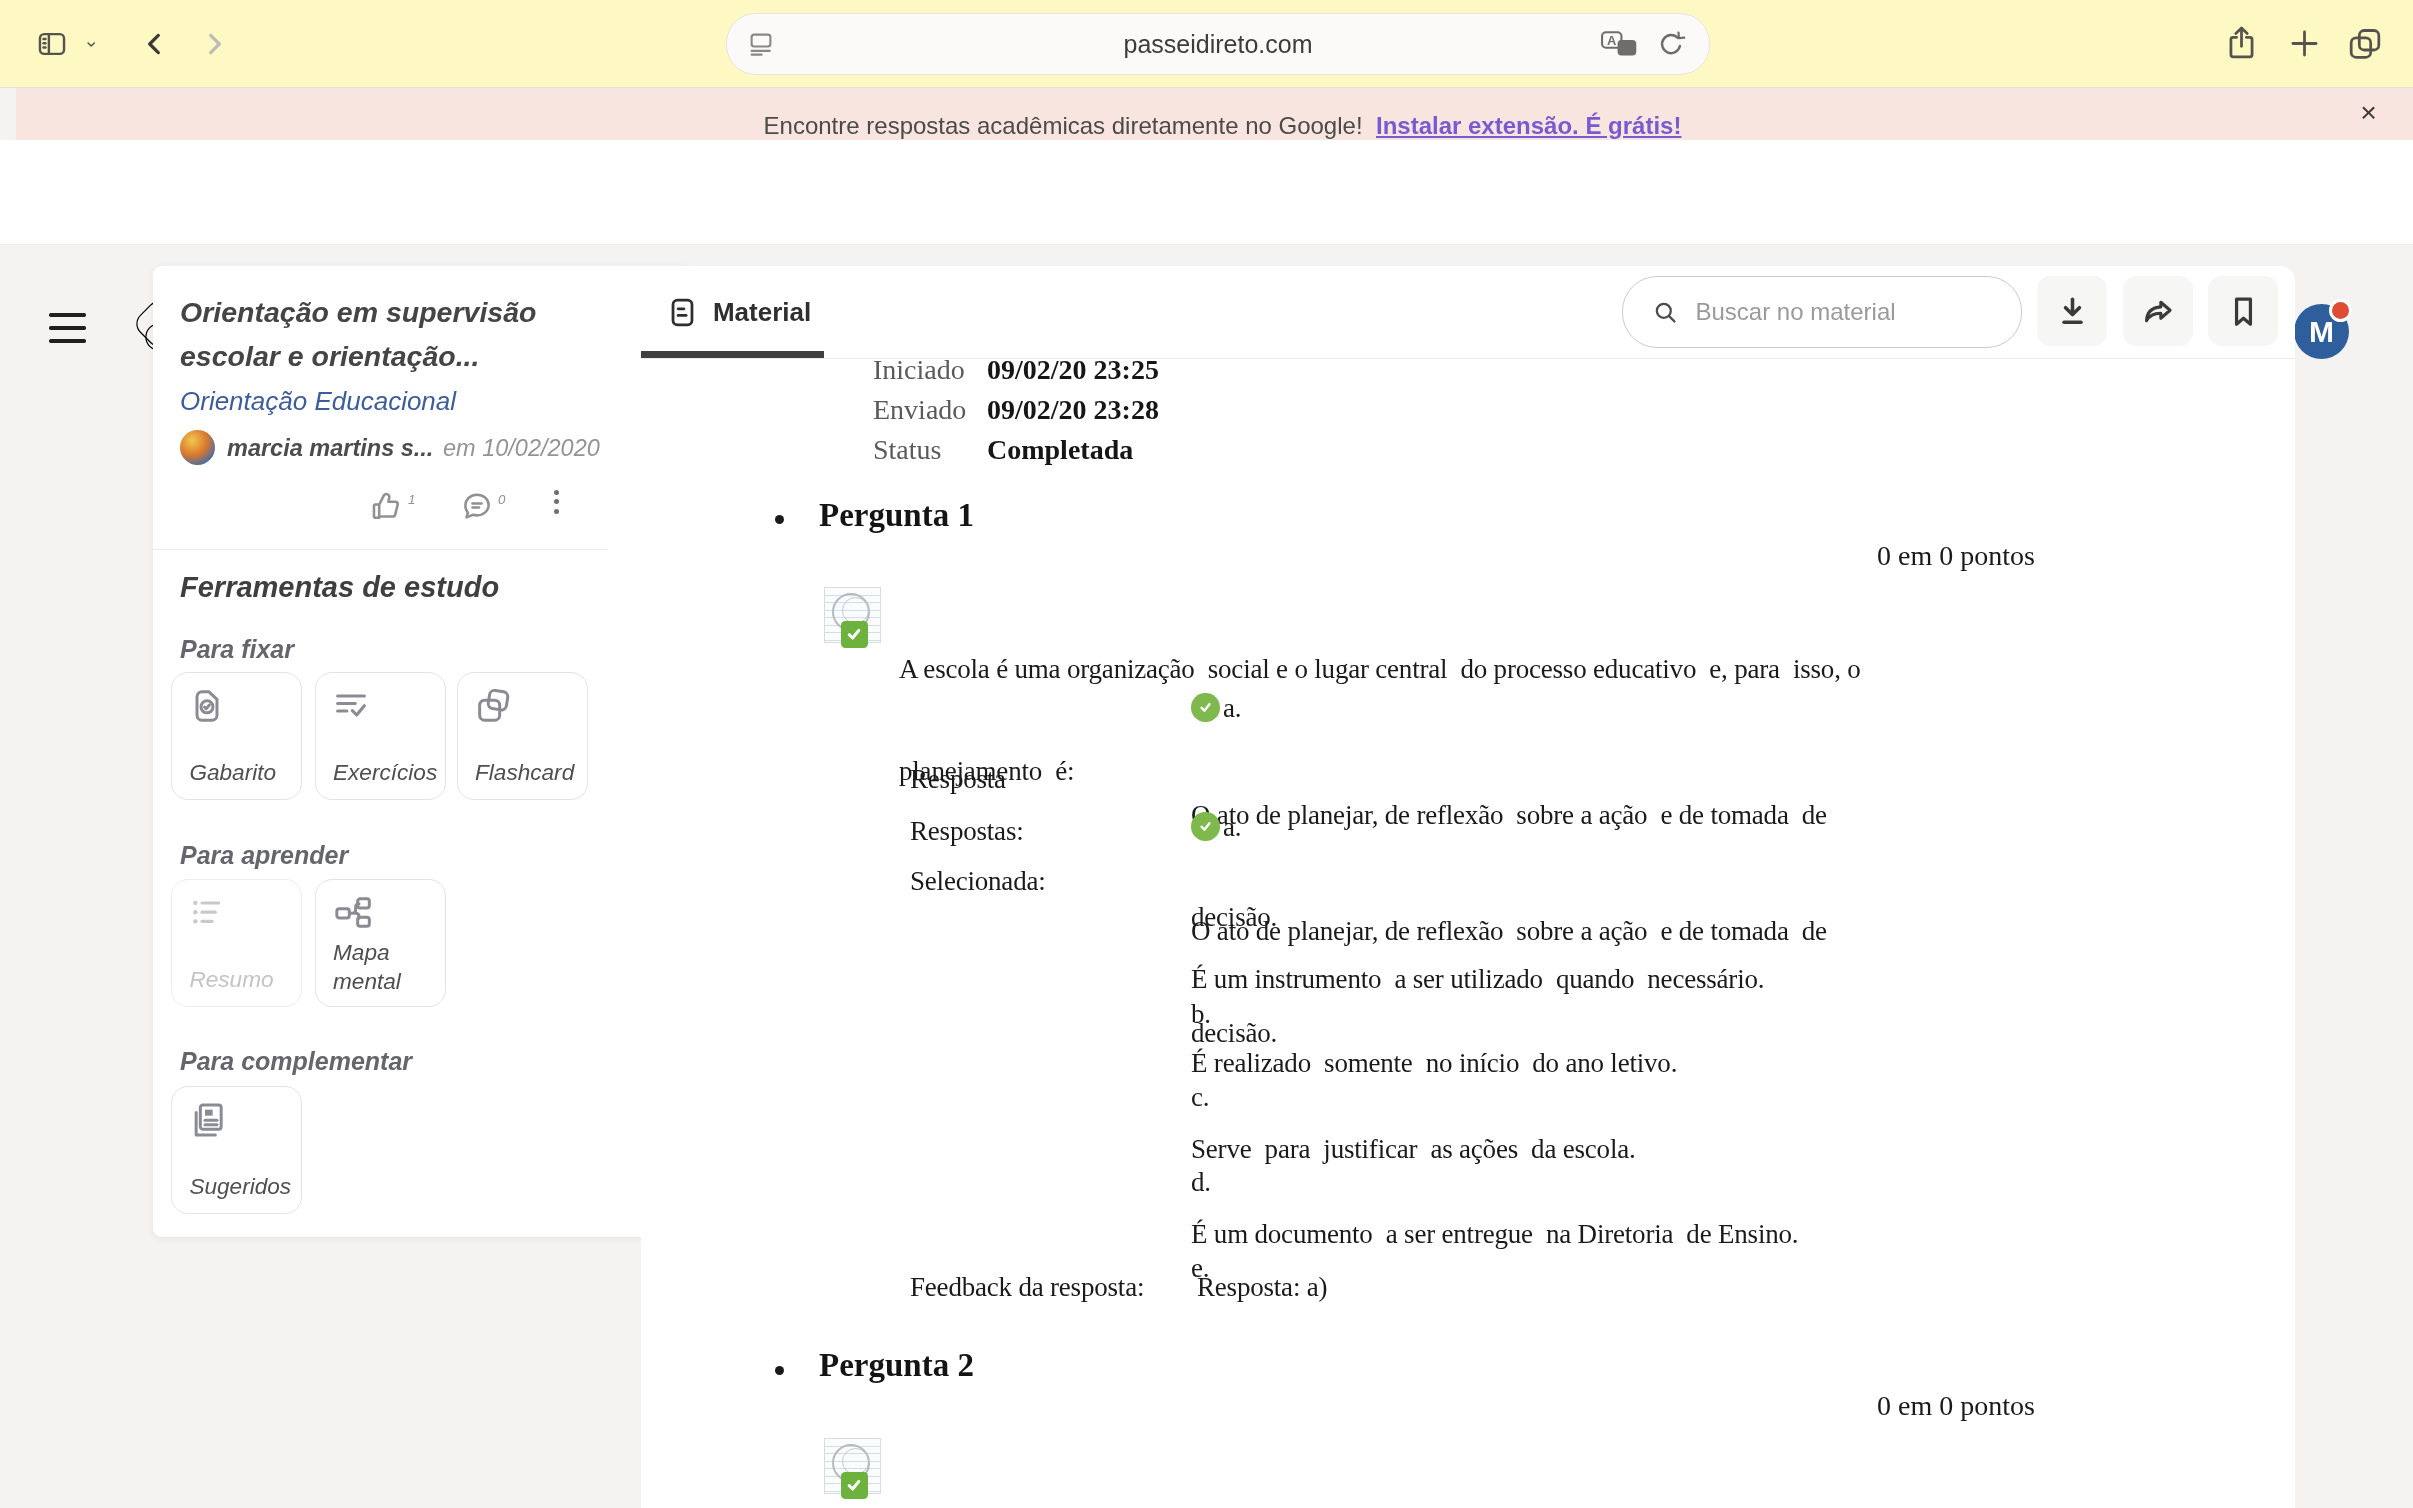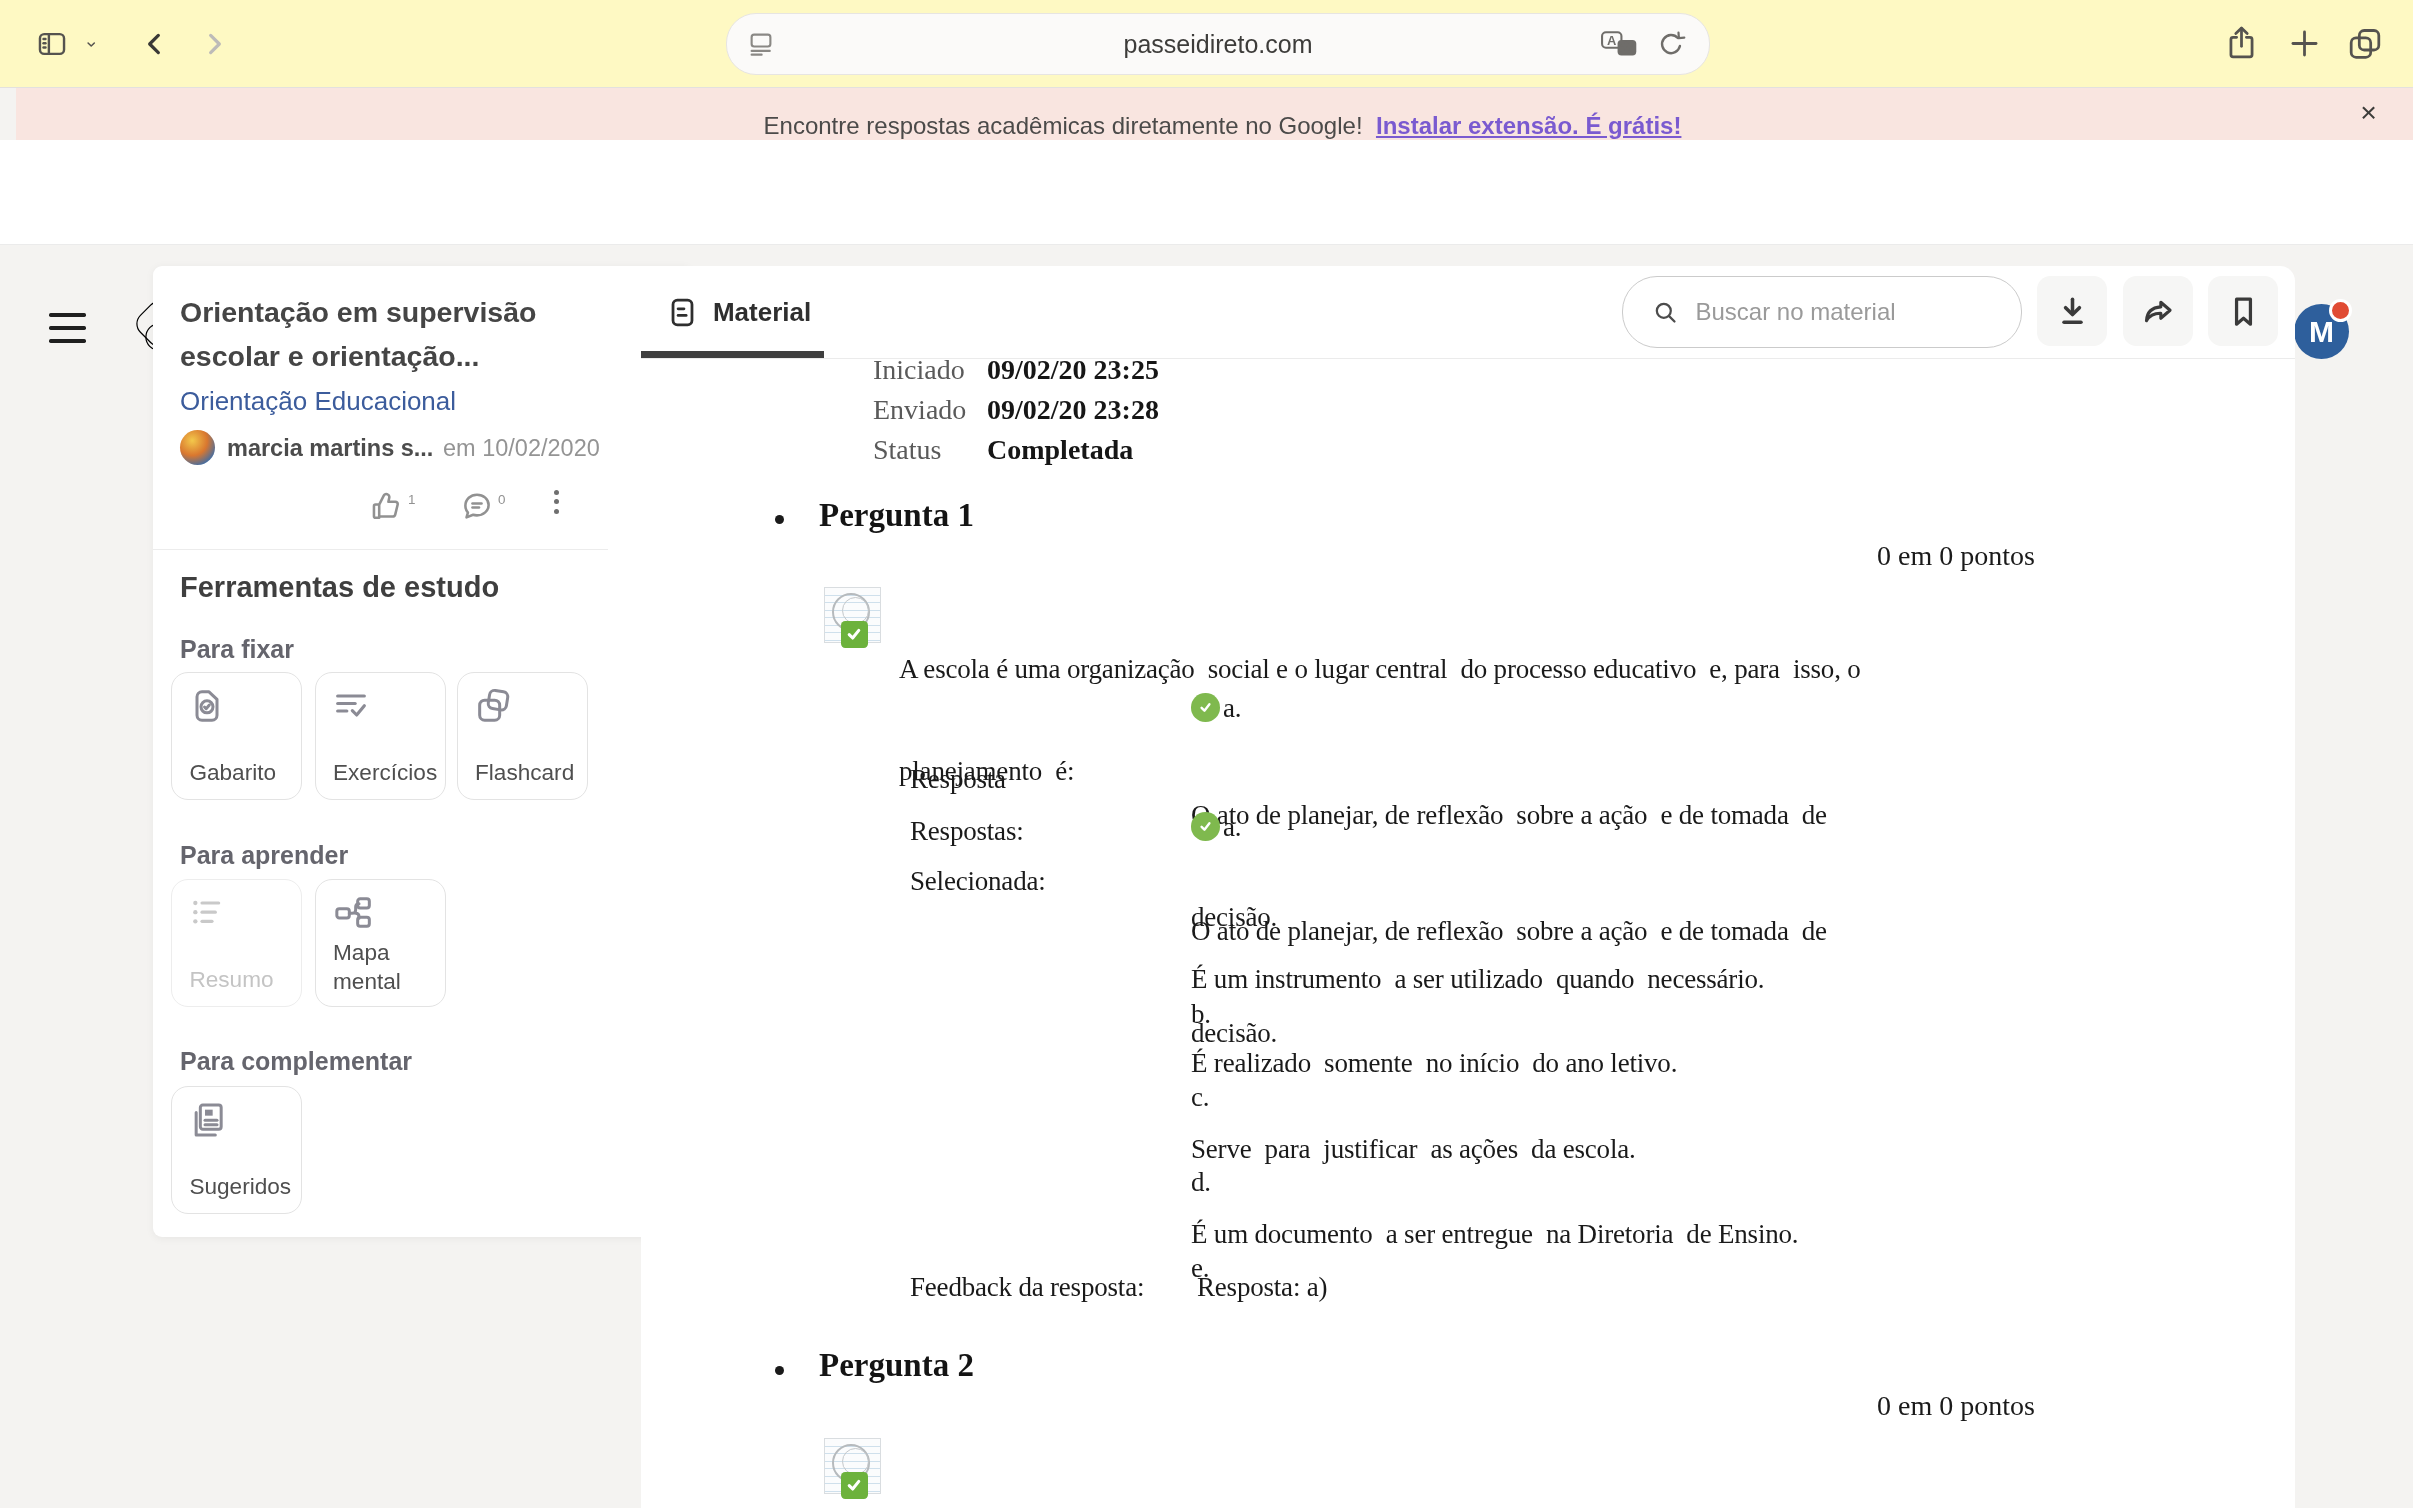--- a/index.html
+++ b/index.html
@@ -36,21 +36,21 @@
   .hsearch input{font-size:26px;color:#3c3c3c;margin-left:18.4px;width:880px;}
   .hsearch input::placeholder{color:#8e8e8e;}
   .navitem{top:140px;height:104px;display:flex;align-items:center;gap:15px;cursor:pointer;color:#262626;}
   .navitem .lbl{font-size:26px;font-weight:600;letter-spacing:0.2px;}
   .avatar{left:2294px;top:164px;width:55px;height:55px;border-radius:50%;background:#2e5f9c;color:#fff;
           font-size:30px;font-weight:600;display:flex;align-items:center;justify-content:center;cursor:pointer;}
   .avatar .dot{position:absolute;right:-3.4px;top:-5px;width:17px;height:17px;border-radius:50%;background:#e04b33;border:3.4px solid #fff;}
 
   
   .side{left:153px;top:266px;width:539px;height:971px;background:#fff;border-radius:9px;
-        box-shadow:0 1.7px 8.4px rgba(0,0,0,.05);}
+        box-shadow:0 1.7px 8.4px rgba(0,0,0,.05);font-style:italic;}
   .side .title{left:27px;top:23.5px;width:394px;font-size:28.5px;line-height:44px;font-weight:700;color:#454545;}
   .side .topic{left:27px;top:120px;font-size:26px;color:#3c5c9c;cursor:pointer;}
   .side .avatar2{left:27px;top:164px;width:35px;height:35px;border-radius:50%;
         background:radial-gradient(circle at 35% 30%,#f3c84b,#d9772f 45%,#3b6ca8 80%);}
   .side .aname{left:74px;top:169px;font-size:23.5px;font-weight:700;color:#4c4c4c;}
   .side .adate{left:290px;top:169px;font-size:23.5px;color:#949494;}
   .eng{color:#919191;}
   .kebab div{width:5px;height:5px;border-radius:50%;background:#6f6f6f;margin:4.2px 0;}
   .divider{left:0;top:283px;width:455px;height:0.8px;background:#ececec;}
   .side .h1{left:27px;top:305px;font-size:29px;font-weight:700;color:#3f3f3f;}

